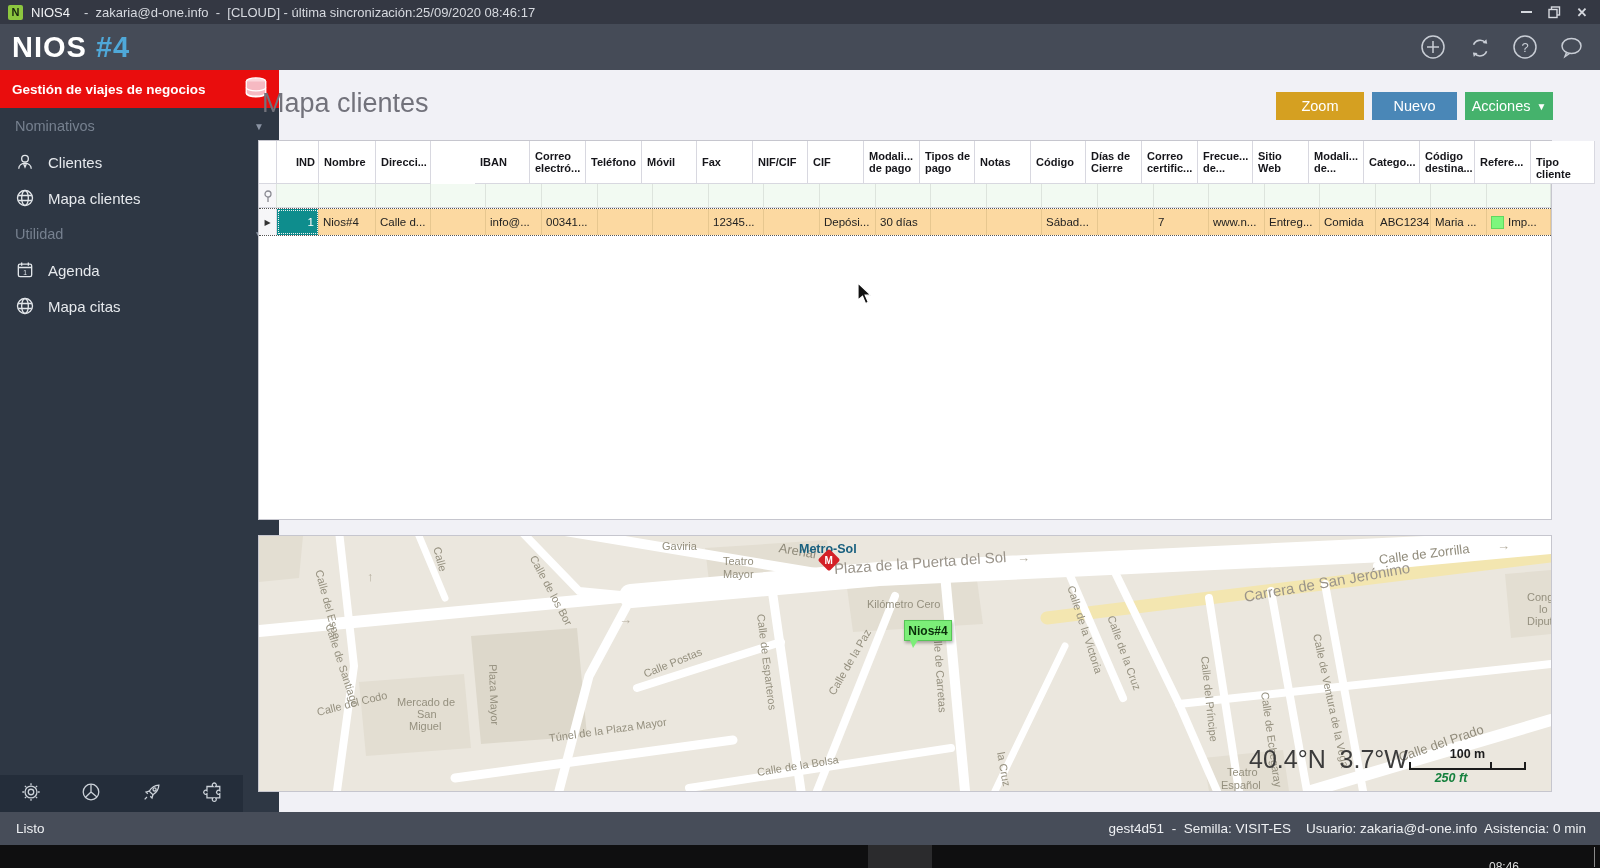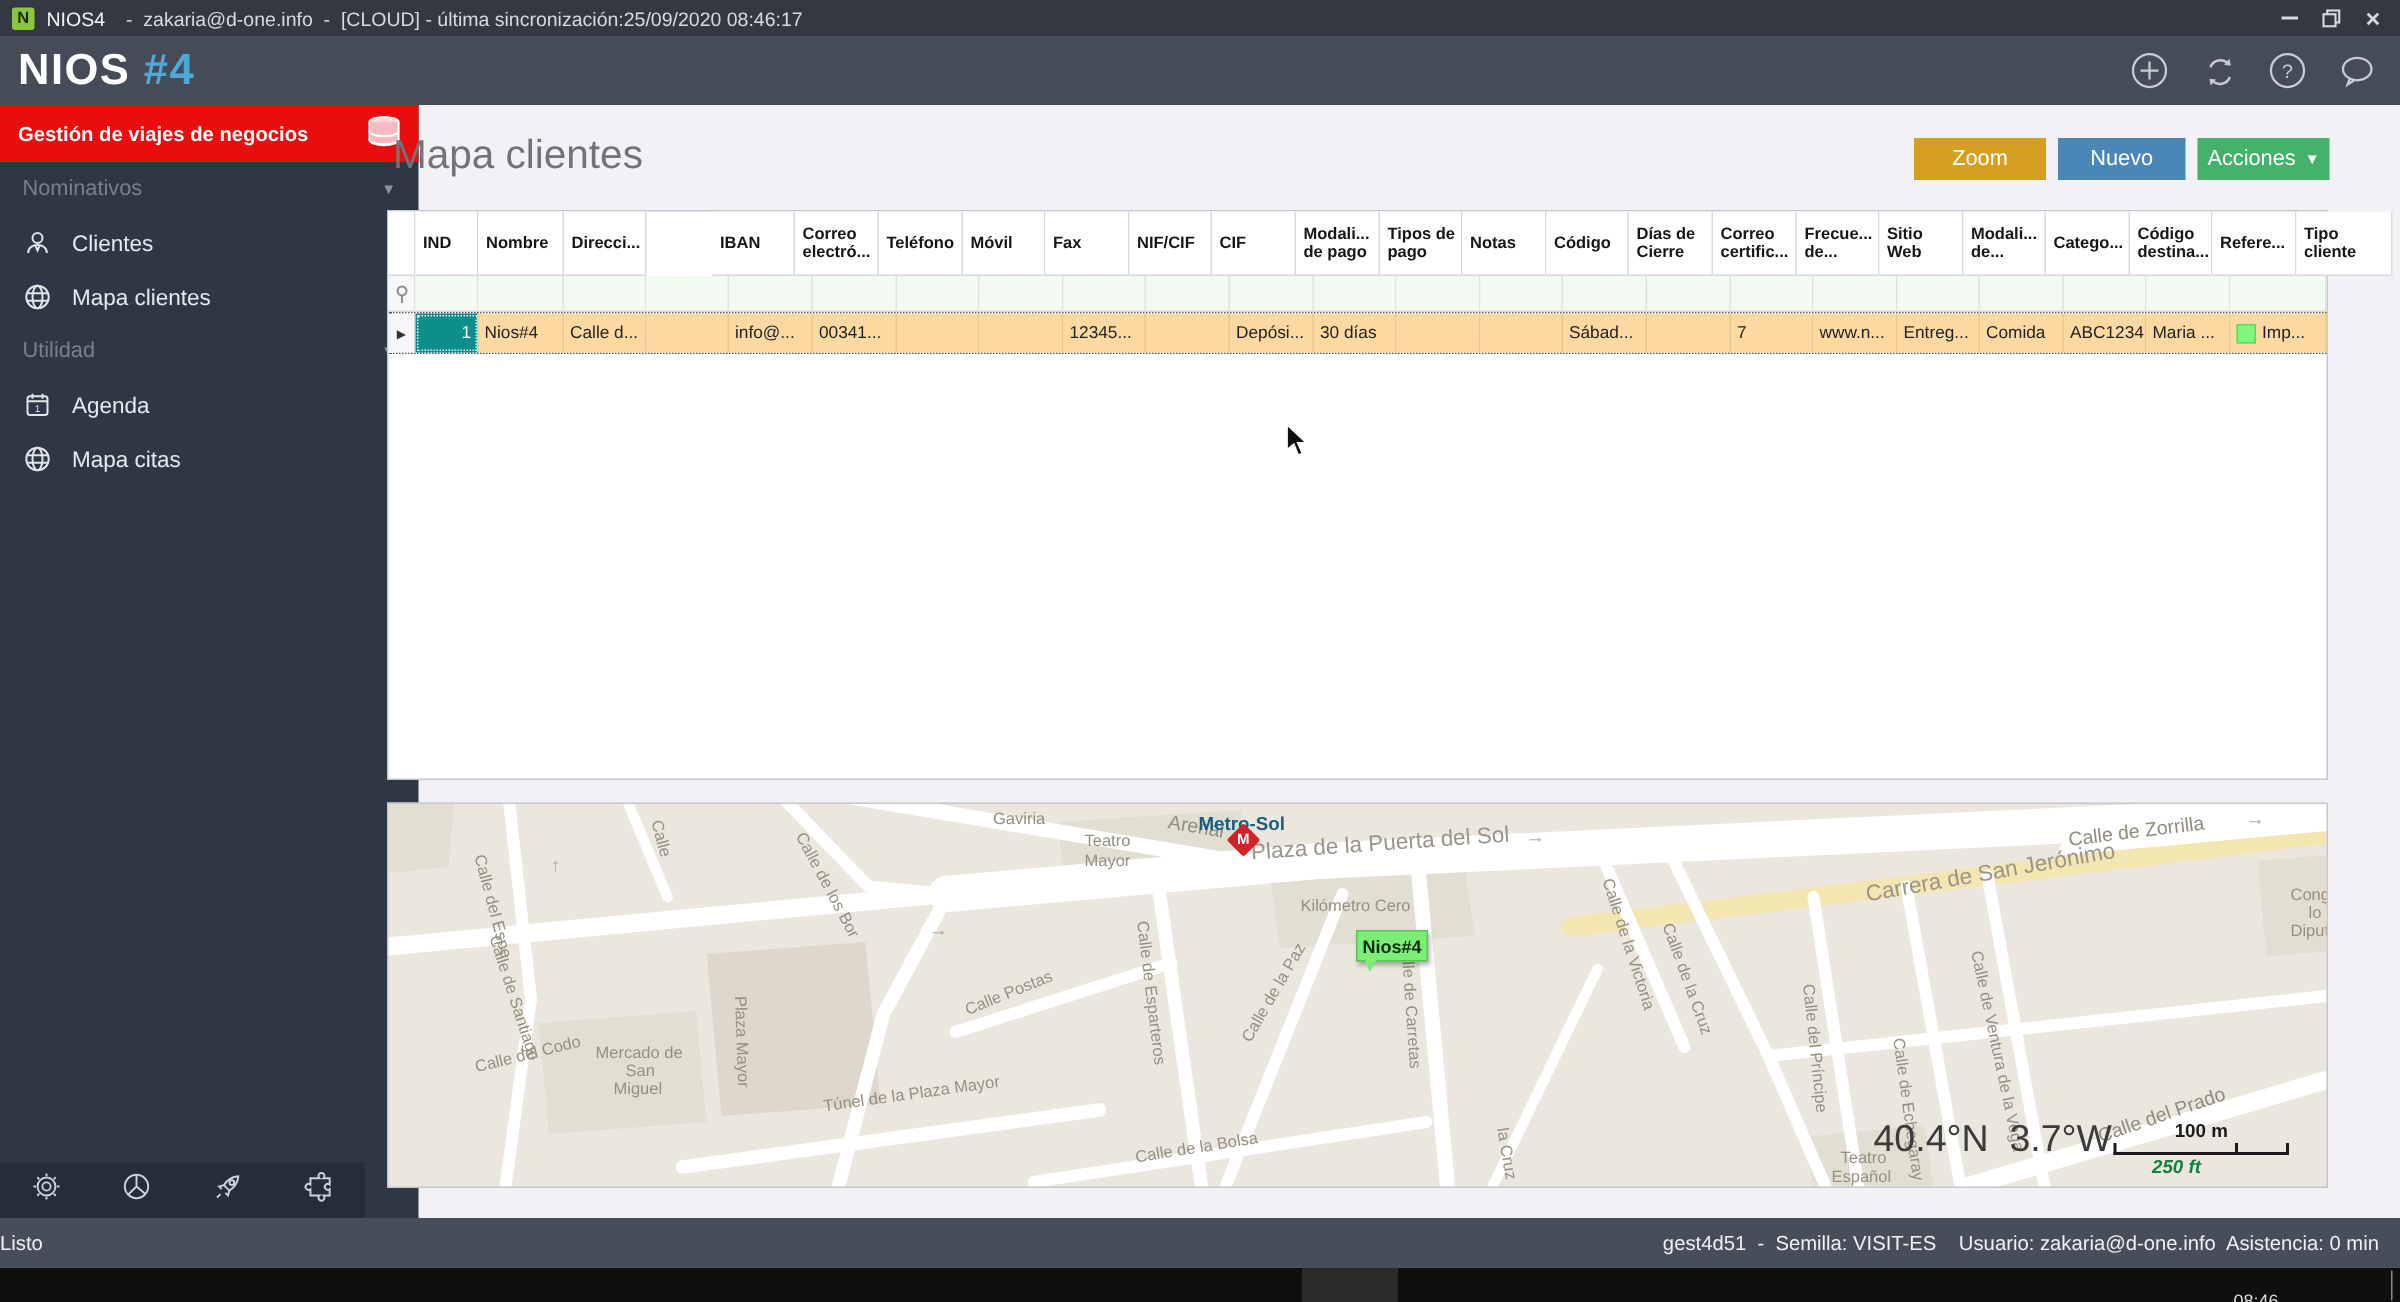--- a/index.html
+++ b/index.html
@@ -100,21 +100,21 @@
   .scale { position:absolute; left:1150px; top:211px; width:117px; z-index:4; }
   .scale-m { font-size:12.5px; font-weight:bold; color:#1c1c1c; text-align:center; margin-bottom:1px; }
   .scale-bar { height:8px; border-left:2px solid #1c1c1c; border-right:2px solid #1c1c1c;
     border-bottom:2px solid #1c1c1c; position:relative; }
   .scale-bar::after { content:""; position:absolute; left:70%; bottom:0; width:2px; height:6px; background:#1c1c1c; }
   .scale-ft { font-size:12.5px; font-weight:bold; color:#15803d; width:84px; text-align:center; margin-top:1px;font-style:italic; }
 
   
   .statusbar { position:absolute; left:0; top:812px; width:1600px; height:33px;
     background:#474d59; color:#eef0f3; display:flex; align-items:center; font-size:13.5px; }
-  .status-left { }
+  .status-left { margin-left:16px; }
   .status-right { margin-left:auto; margin-right:14px; }
   .taskbar { position:absolute; left:0; top:845px; width:1600px; height:23px; background:#0f0f10; overflow:hidden; }
   .task-item { position:absolute; left:868px; top:0; width:64px; height:23px; background:#2b2b2d; }
   .task-clock { position:absolute; left:1489px; top:15px; color:#ddd; font-size:12px; }
   .task-divider { position:absolute; left:1594px; top:2px; width:1px; height:20px; background:#8a8a8a; }
 
   .cursor { position:absolute; left:857px; top:282px; z-index:50; }
 </style>
 </head>
 <body>
@@ -266,21 +266,21 @@
 <button class="btn" id="btn-acciones">
     <span>Acciones</span>
     <span class="chev">▼</span>
   </button>
 
 <div class="grid-card">
   <div class="g-row g-head">
     <div class="th ind-col"></div>
     <div class="rep">
       
-    <div class="th" style="width: 42px;">
+    <div class="th" style="width: 42px; justify-content: flex-end;">
           <span>IND</span>
         </div><div class="th" style="width: 57px;">
           <span>Nombre</span>
         </div><div class="th" style="width: 55px;">
           <span>Direcci...</span>
         </div><div class="th" style="width: 55px; margin-left: 44px;">
           <span>IBAN</span>
         </div><div class="th" style="width: 56px;">
           <span>Correo electró...</span>
         </div><div class="th" style="width: 56px;">
@@ -310,21 +310,21 @@
         </div><div class="th" style="width: 56px;">
           <span>Sitio Web</span>
         </div><div class="th" style="width: 55px;">
           <span>Modali... de...</span>
         </div><div class="th" style="width: 56px;">
           <span>Catego...</span>
         </div><div class="th" style="width: 55px;">
           <span>Código destina...</span>
         </div><div class="th" style="width: 56px;">
           <span>Refere...</span>
-        </div><div class="th" style="width: 64px;">
+        </div><div class="th" style="width: 64px; align-items: flex-end;">
           <span>Tipo cliente</span>
         </div></div>
   </div>
   <div class="g-row g-filter">
     <div class="fc ind-col">
       <svg width="10" height="12" viewBox="0 0 10 12" fill="none" stroke="#8a8a92" stroke-width="1.3">
           <circle cx="5" cy="4" r="3"></circle>
           <path d="M5 7v5"></path>
         </svg>
     </div>

